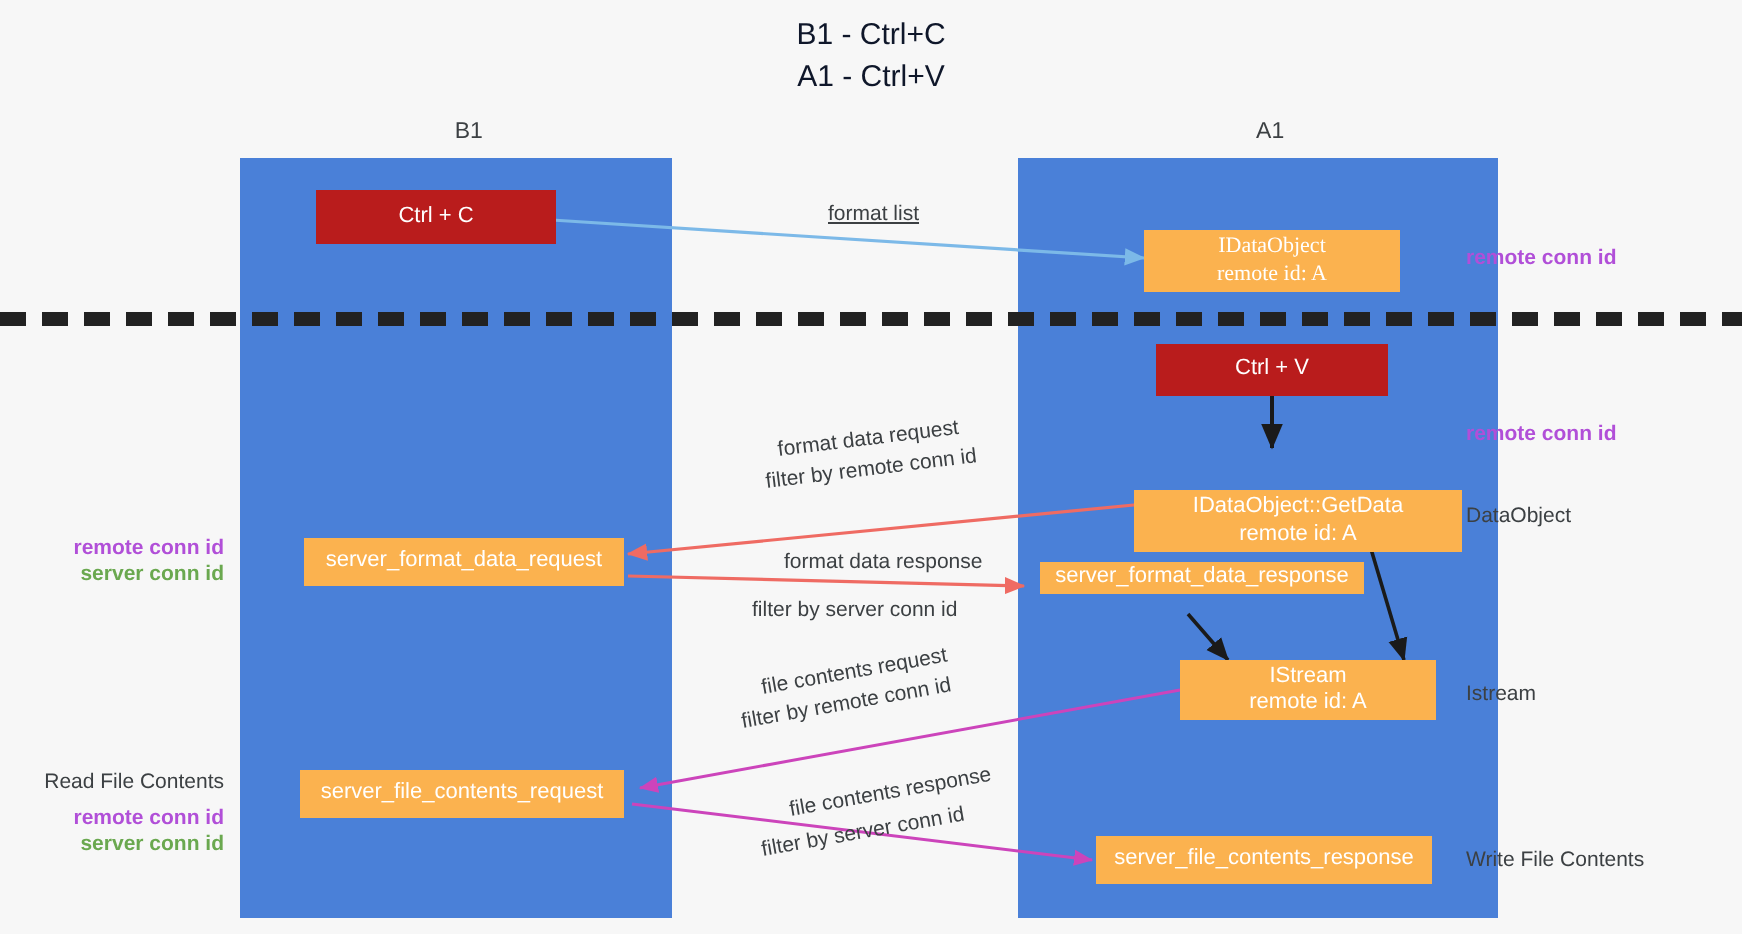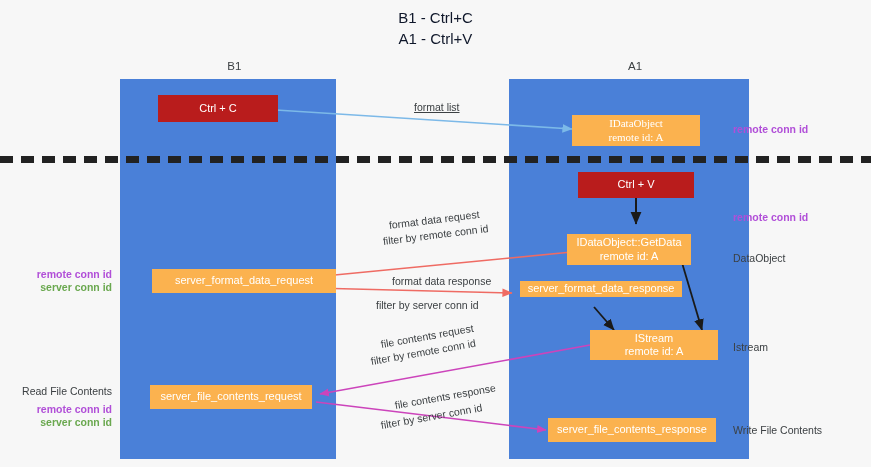--- a/index.html
+++ b/index.html
@@ -161,26 +161,26 @@
 
   <div class="node orange" style="left:572px; top:115px; width:128px; height:31px;font-family:Liberation Serif, serif;">
     <span class="ln">IDataObject</span>
     <span class="ln">remote id: A</span>
   </div>
 
   <div class="node green" style="left:578px; top:172px; width:116px; height:26px;">
     <span class="ln">Ctrl + V</span>
   </div>
 
-  <div class="node orange" style="left:567px; top:234px; width:124px; height:31px;">
+  <div class="node orange" style="left:567px; top:245px; width:164px; height:31px;">
     <span class="ln">IDataObject::GetData</span>
     <span class="ln">remote id: A</span>
   </div>
 
-  <div class="node orange" style="left:152px; top:269px; width:184px; height:24px;">
+  <div class="node orange" style="left:152px; top:269px; width:160px; height:24px;">
     <span class="ln">server_format_data_request</span>
   </div>
 
   <div class="node orange" style="left:520px; top:281px; width:162px; height:16px;">
     <span class="ln">server_format_data_response</span>
   </div>
 
   <div class="node orange" style="left:590px; top:330px; width:128px; height:30px;">
     <span class="ln">IStream</span>
     <span class="ln">remote id: A</span>

